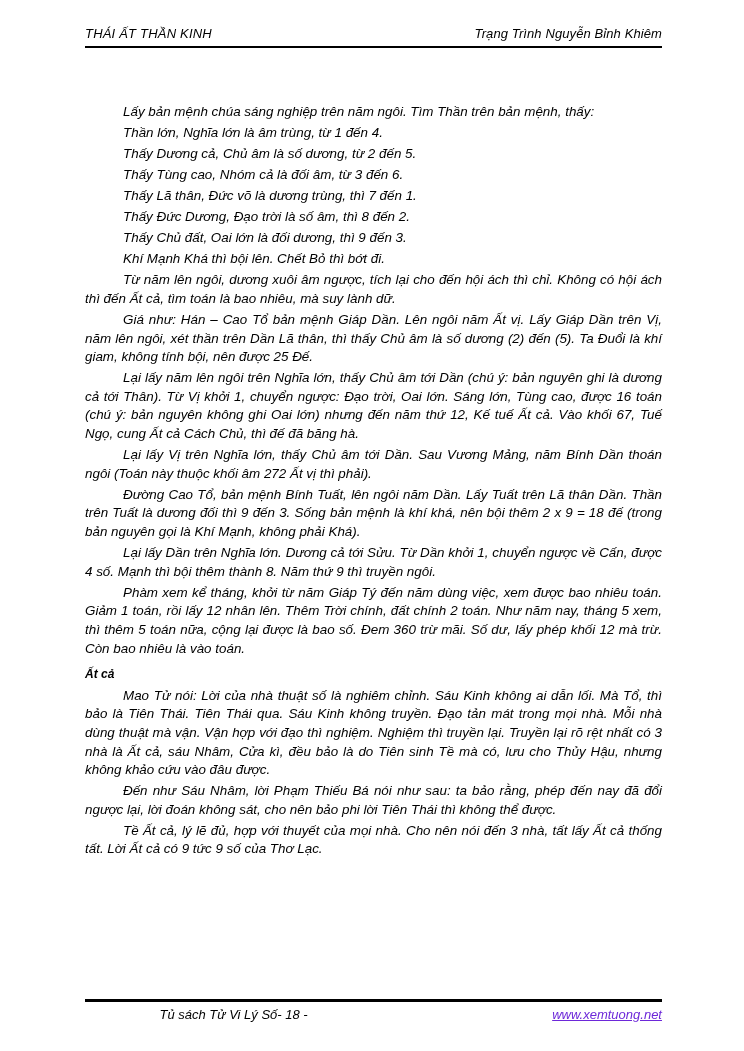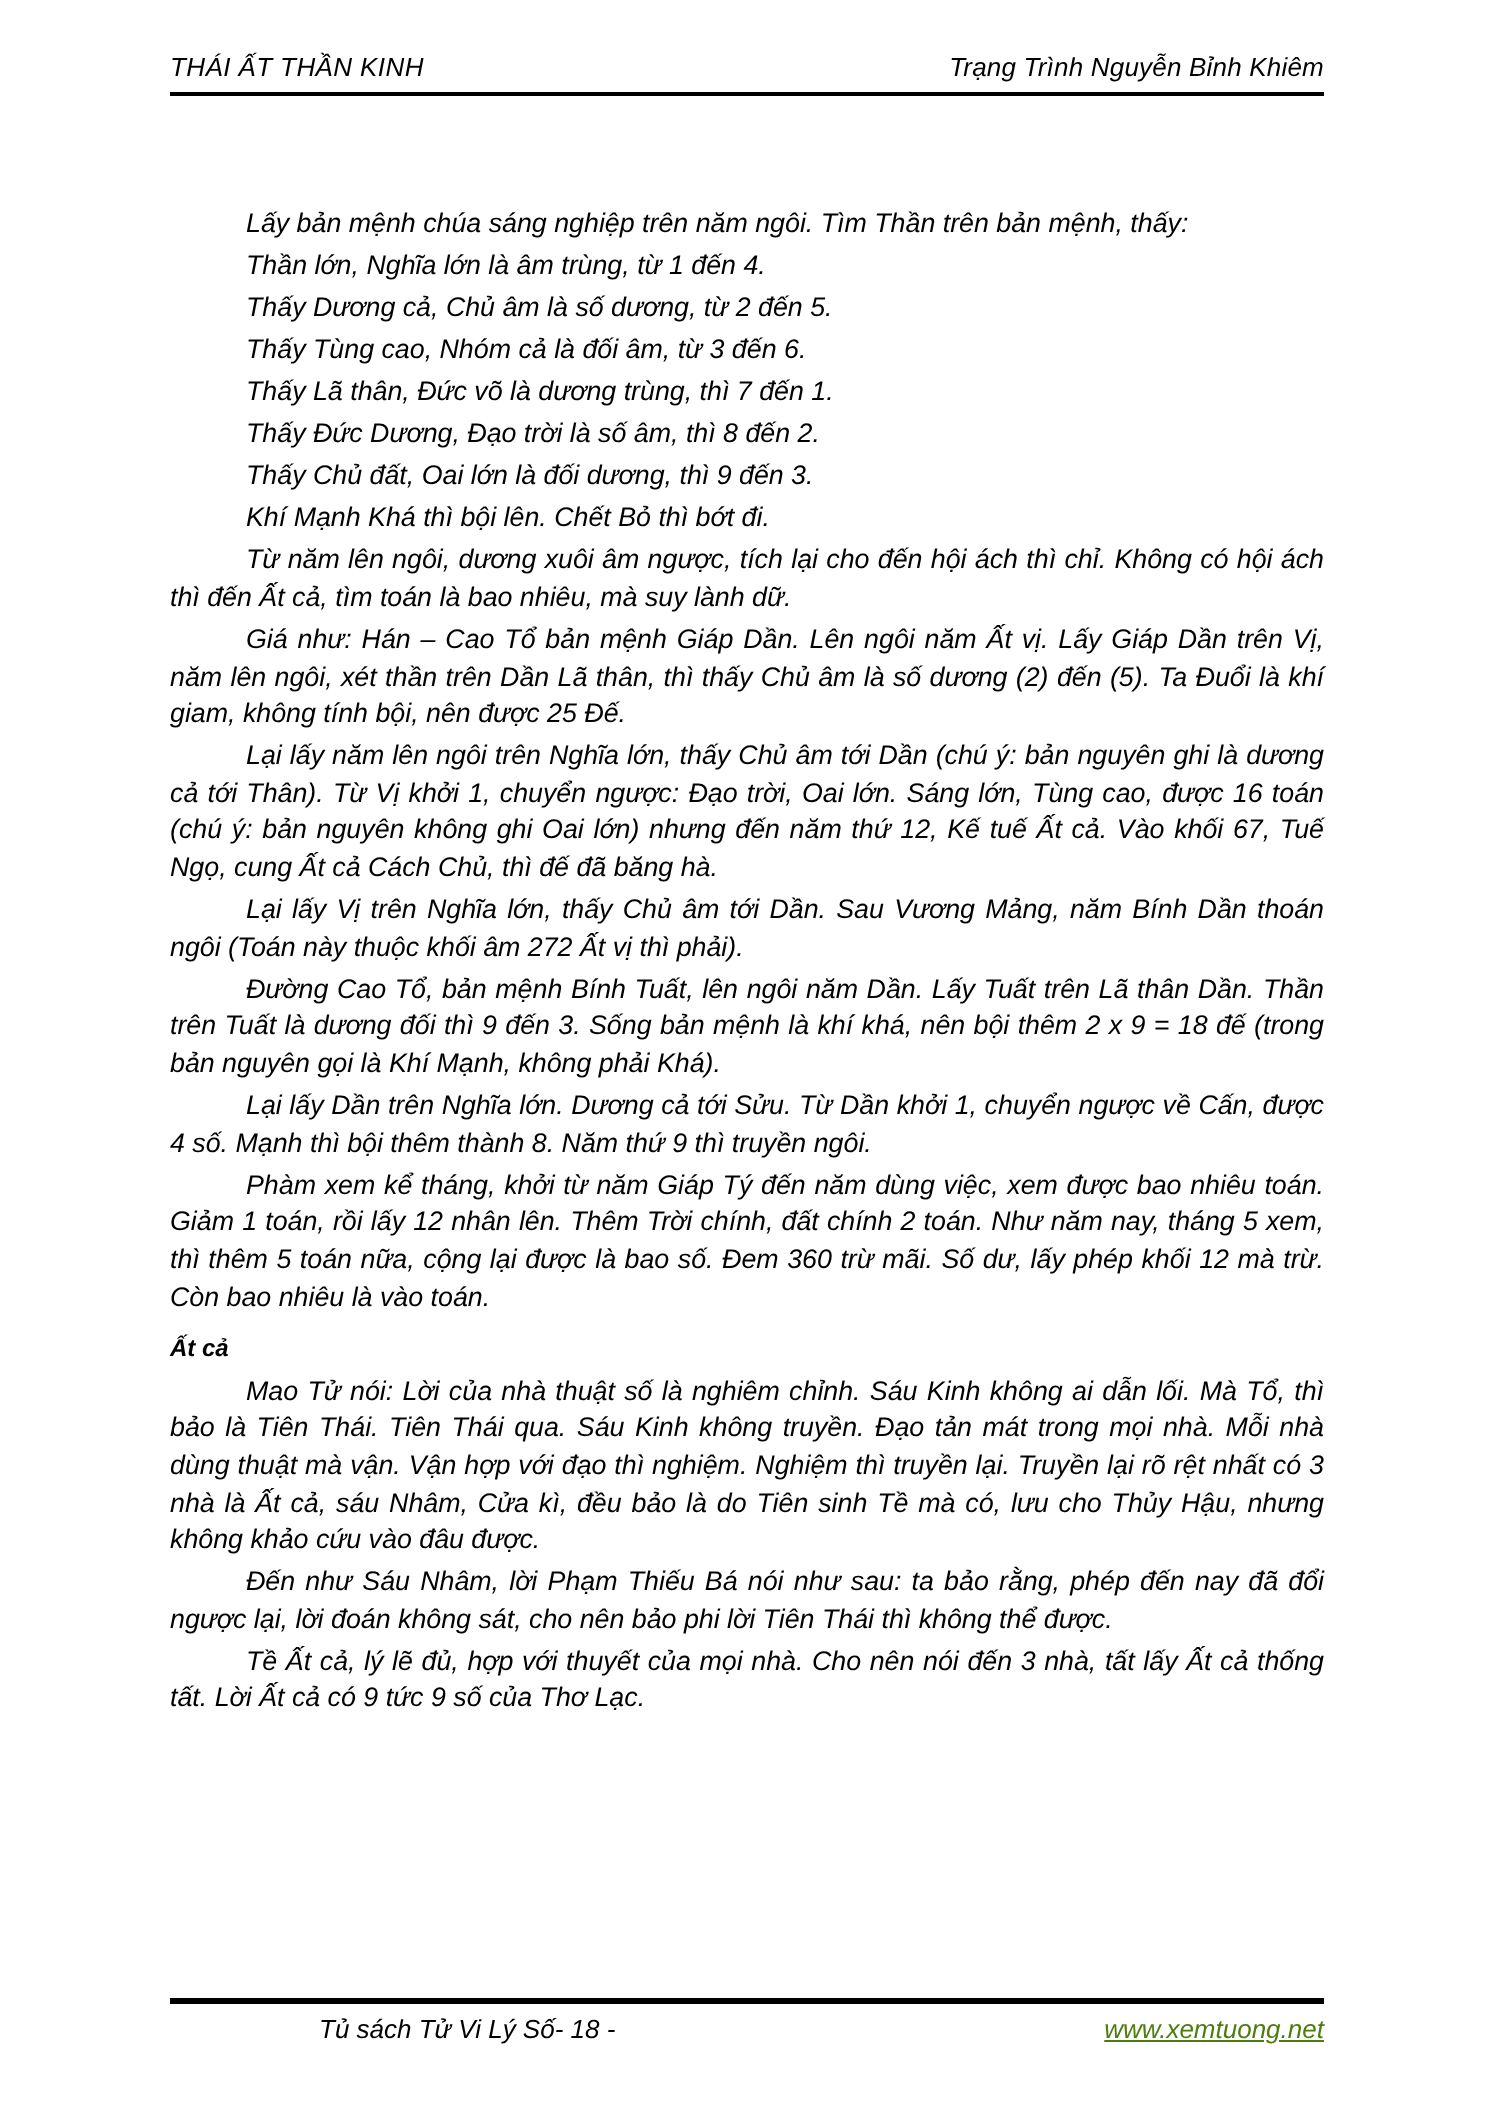--- a/index.html
+++ b/index.html
@@ -65,21 +65,21 @@
     border-top: 3px solid #000;
     padding-top: 5px;
     display: flex;
     align-items: flex-start;
     font-size: 13px;
   }
   .footer .f-left   { flex: 1; text-align: right; }
   .footer .f-center { flex: 1; }
   .footer .f-right  { flex: 1; text-align: right; }
   .footer a.url {
-    color: #4d7c0f;
+    color: #6d28d9;
     text-decoration: underline;
     cursor: pointer;
   }
 </style>
 </head>
 <body>
 
 <div class="page">
 
   <div class="header">

